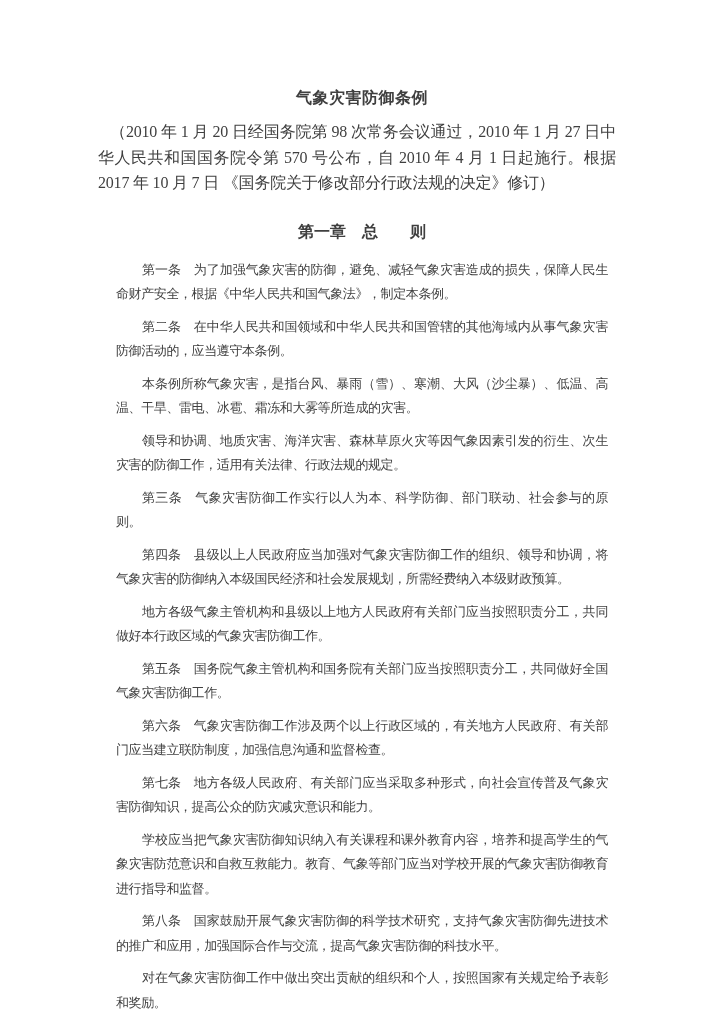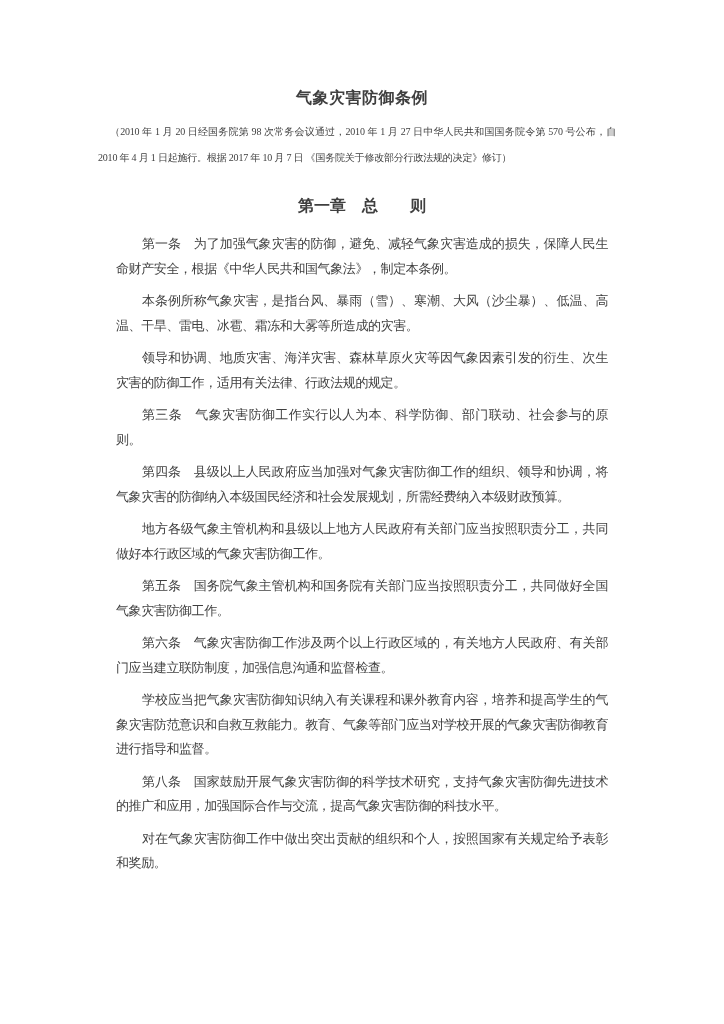--- a/index.html
+++ b/index.html
@@ -26,21 +26,21 @@
     font-size: 16px;
     font-weight: bold;
     text-align: center;
     line-height: 24px;
     margin: 0 0 9px 0;
     letter-spacing: 0.5px;
   }
   .intro {
     margin: 0 0 0 -10px;   
     text-indent: 12px;
-    font-size: 10px;
+    font-size: 16px;
     line-height: 25.5px;
     text-align: justify;
     letter-spacing: -0.2px;
   }
   .chapter {
     font-size: 16px;
     font-weight: bold;
     text-align: center;
     line-height: 24px;
     margin: 24px 0 14px 0;
@@ -58,25 +58,27 @@
 </head>
 <body>
 
 <div class="page" style="--text-color: #3f3f3f; --page-bg: #ffffff;">
   <div class="content">
     <h1 class="title">气象灾害防御条例</h1>
     <p class="intro">（2010 年 1 月 20 日经国务院第 98 次常务会议通过，2010 年 1 月 27 日中华人民共和国国务院令第 570 号公布，自 2010 年 4 月 1 日起施行。根据 2017 年 10 月 7 日 《国务院关于修改部分行政法规的决定》修订）</p>
     <h2 class="chapter">第一章　总　　则</h2>
     <div class="body-text">
         <p>第一条　为了加强气象灾害的防御，避免、减轻气象灾害造成的损失，保障人民生命财产安全，根据《中华人民共和国气象法》，制定本条例。</p>
+        <p>第二条　在中华人民共和国领域和中华人民共和国管辖的其他海域内从事气象灾害防御活动的，应当遵守本条例。</p>
         <p>本条例所称气象灾害，是指台风、暴雨（雪）、寒潮、大风（沙尘暴）、低温、高温、干旱、雷电、冰雹、霜冻和大雾等所造成的灾害。</p>
         <p>领导和协调、地质灾害、海洋灾害、森林草原火灾等因气象因素引发的衍生、次生灾害的防御工作，适用有关法律、行政法规的规定。</p>
         <p>第三条　气象灾害防御工作实行以人为本、科学防御、部门联动、社会参与的原则。</p>
         <p>第四条　县级以上人民政府应当加强对气象灾害防御工作的组织、领导和协调，将气象灾害的防御纳入本级国民经济和社会发展规划，所需经费纳入本级财政预算。</p>
         <p>地方各级气象主管机构和县级以上地方人民政府有关部门应当按照职责分工，共同做好本行政区域的气象灾害防御工作。</p>
         <p>第五条　国务院气象主管机构和国务院有关部门应当按照职责分工，共同做好全国气象灾害防御工作。</p>
         <p>第六条　气象灾害防御工作涉及两个以上行政区域的，有关地方人民政府、有关部门应当建立联防制度，加强信息沟通和监督检查。</p>
+        <p>第七条　地方各级人民政府、有关部门应当采取多种形式，向社会宣传普及气象灾害防御知识，提高公众的防灾减灾意识和能力。</p>
         <p>学校应当把气象灾害防御知识纳入有关课程和课外教育内容，培养和提高学生的气象灾害防范意识和自救互救能力。教育、气象等部门应当对学校开展的气象灾害防御教育进行指导和监督。</p>
         <p>第八条　国家鼓励开展气象灾害防御的科学技术研究，支持气象灾害防御先进技术的推广和应用，加强国际合作与交流，提高气象灾害防御的科技水平。</p>
         <p>对在气象灾害防御工作中做出突出贡献的组织和个人，按照国家有关规定给予表彰和奖励。</p>
       </div>
   </div>
 </div>
 
 </body></html>

